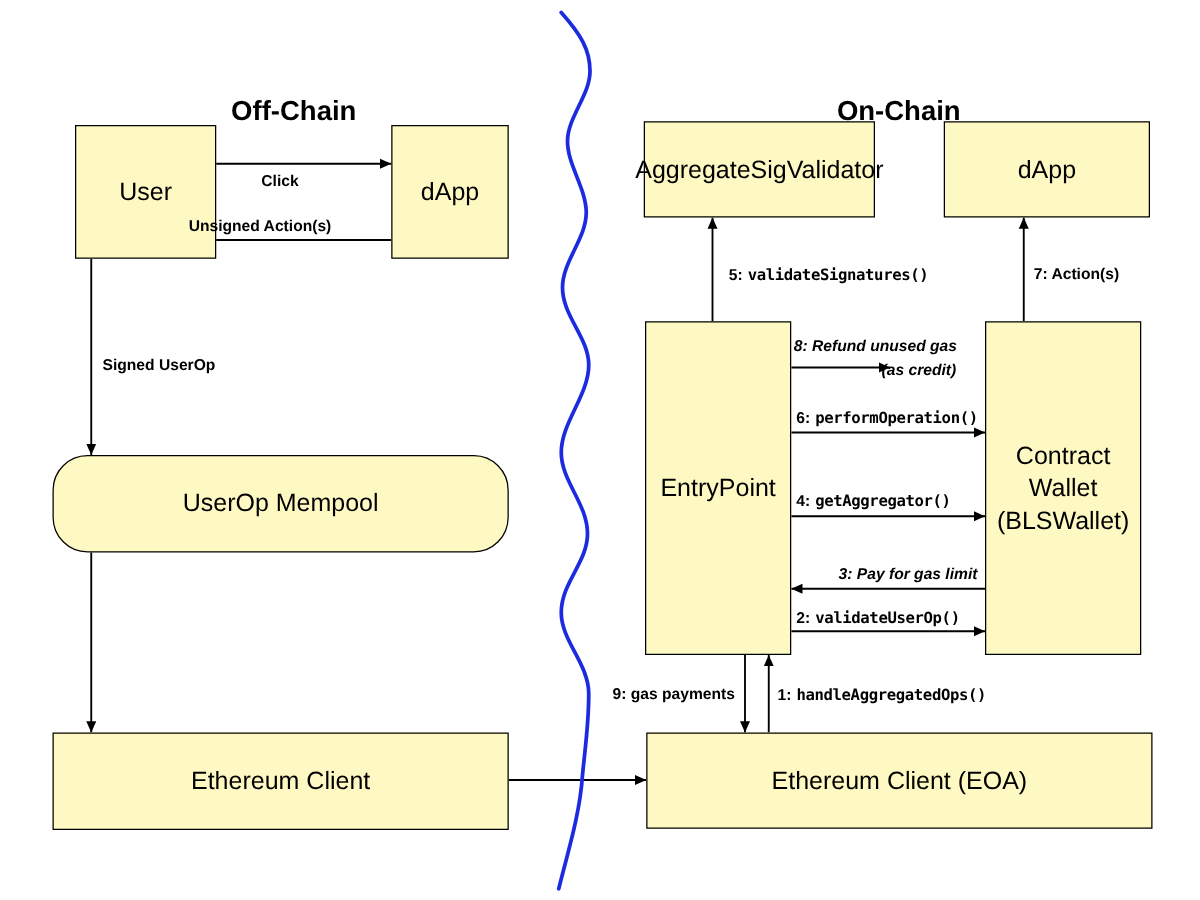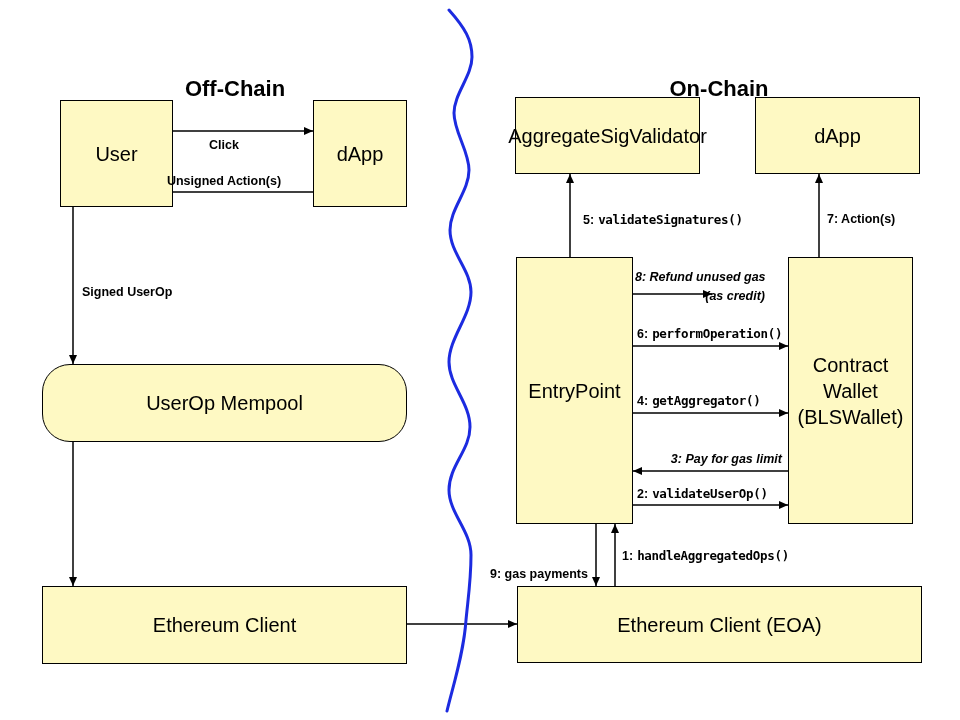--- a/index.html
+++ b/index.html
@@ -75,21 +75,21 @@
   <div class="box" style="left:788px;top:257px;width:125px;height:267px;">
     <span class="lbl">Contract
 Wallet
 (BLSWallet)</span>
   </div>
   <div class="box" style="left:517px;top:586px;width:405px;height:77px;">
     <span class="lbl">Ethereum Client (EOA)</span>
   </div>
 
   <div class="elabel center" style="left:224px;top:103px;margin-top:36px;">Click</div>
-  <div class="elabel center" style="left:224px;top:175px;">Unsigned Action(s)</div>
+  <div class="elabel center" style="left:208px;top:175px;">Unsigned Action(s)</div>
   <div class="elabel" style="left:82px;top:286px;">Signed UserOp</div>
 
   <div class="elabel codelabel" style="left:583px;top:213px;">
     <span class="n">5:</span>
     <span class="c">validateSignatures()</span>
   </div>
   <div class="elabel" style="left:827px;top:213px;">7: Action(s)</div>
 
   <div class="elabel right twoline" style="left:635px;top:268px;width:130px;">
     <div>8: Refund unused gas</div>
@@ -102,21 +102,21 @@
   </div>
   <div class="elabel codelabel" style="left:637px;top:394px;">
     <span class="n">4:</span>
     <span class="c">getAggregator()</span>
   </div>
   <div class="elabel right" style="left:632px;top:453px;width:150px;">3: Pay for gas limit</div>
   <div class="elabel codelabel" style="left:637px;top:487px;">
     <span class="n">2:</span>
     <span class="c">validateUserOp()</span>
   </div>
-  <div class="elabel" style="left:490px;top:568px;">9: gas payments</div>
+  <div class="elabel" style="left:490px;top:549px;">9: gas payments</div>
   <div class="elabel codelabel" style="left:622px;top:549px;">
     <span class="n">1:</span>
     <span class="c">handleAggregatedOps()</span>
   </div>
 
   <svg class="layer" width="960" height="720">
     <path class="divider" d="M449,10
       C465,28 472,40 472,57
       C472,76 454,94 454,113
       C454,132 469,151 469,170

